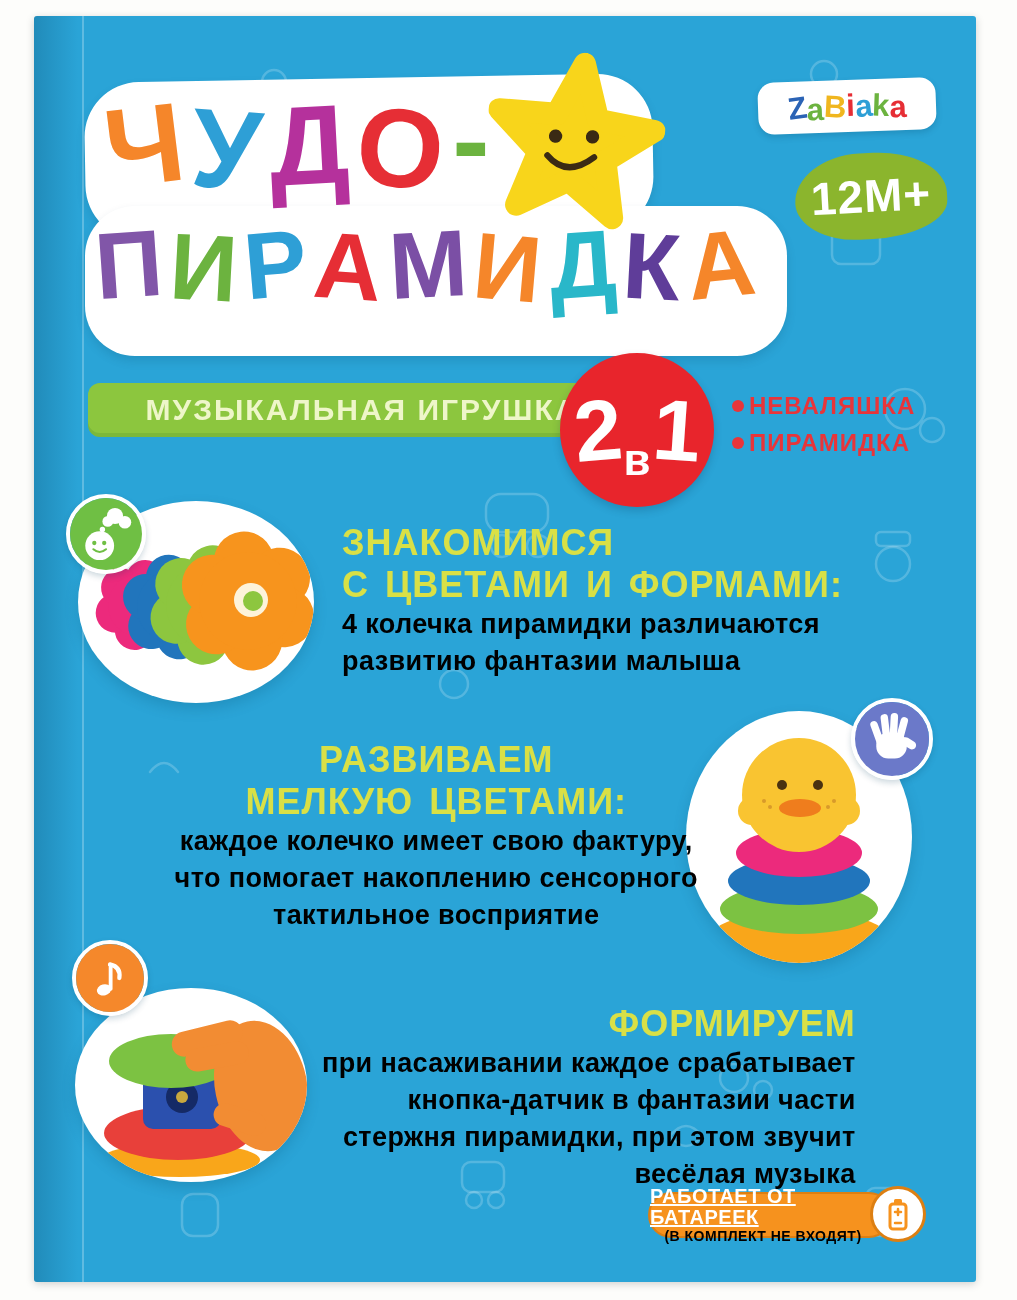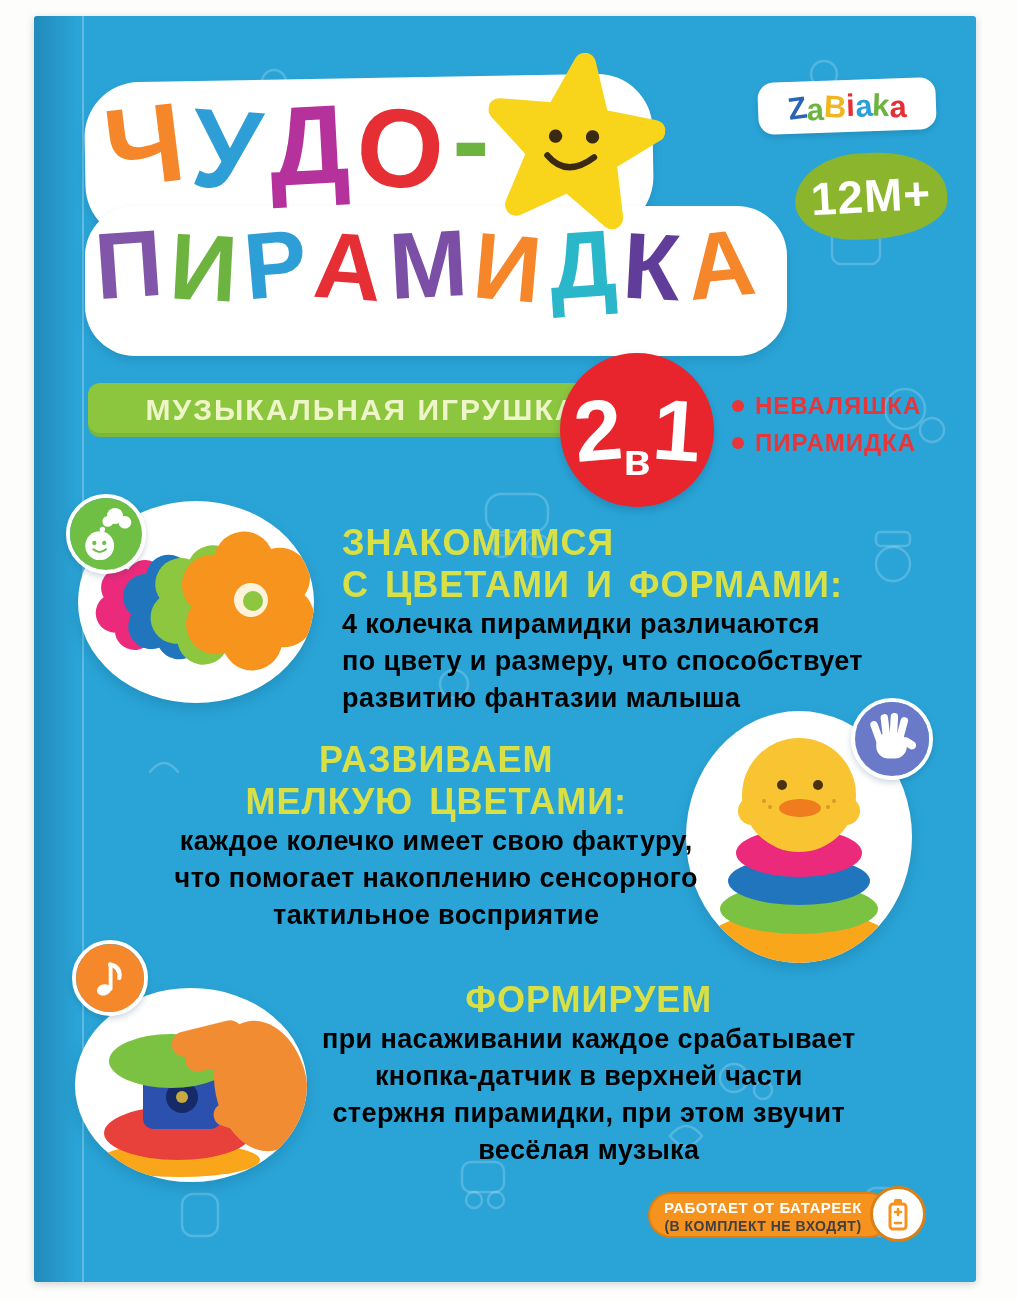--- a/index.html
+++ b/index.html
@@ -78,21 +78,21 @@
   .two1{
     position:absolute;left:526px;top:337px;width:154px;height:154px;border-radius:50%;
     background:#e8252c;display:flex;align-items:center;justify-content:center;
     box-shadow:0 4px 8px rgba(0,40,70,.2);
   }
   .two1 .big{color:#fff;font-weight:bold;font-size:86px;line-height:1;}
   .two1 .big:first-child{transform:rotate(-5deg);}
   .two1 .big:last-child{transform:rotate(4deg);}
   .two1 .small{color:#fff;font-weight:bold;font-size:44px;align-self:flex-end;margin:0 2px 22px;}
   .modes{position:absolute;left:698px;top:376px;display:flex;flex-direction:column;gap:9px;}
-  .mode{display:flex;align-items:center;gap:11px;}
+  .mode{display:flex;align-items:center;gap:5px;}
   .mode .dot{width:12px;height:12px;border-radius:50%;background:#e8353a;}
   .mode .lbl{color:#e8353a;font-weight:bold;font-size:24px;letter-spacing:1px;}
 
   
   .oval{position:absolute;background:#fff;border-radius:50%;overflow:hidden;
         box-shadow:0 6px 14px rgba(0,70,100,.2);}
   .oval svg{position:absolute;left:0;top:0;}
   .oval1{left:44px;top:485px;width:236px;height:202px;}
   .oval2{left:652px;top:695px;width:226px;height:252px;}
   .oval3{left:41px;top:972px;width:232px;height:194px;}
@@ -101,31 +101,31 @@
   .icon1{left:32px;top:478px;width:72px;height:72px;}
   .icon2{left:817px;top:682px;width:74px;height:74px;}
   .icon3{left:38px;top:924px;width:68px;height:68px;}
   .circ-icon svg{display:block;width:100%;height:100%;}
 
   
   .feat .h{color:#d9e046;font-weight:bold;font-size:36px;line-height:42px;letter-spacing:1px;word-spacing:5px;}
   .feat .b{color:#000000;font-weight:bold;font-size:27px;line-height:37px;letter-spacing:.4px;}
   .feat1{position:absolute;left:308px;top:506px;text-align:left;}
   .feat2{position:absolute;right:278px;top:723px;text-align:center;}
-  .feat3{position:absolute;left:288px;top:963px;text-align:center;}
+  .feat3{position:absolute;left:288px;top:987px;text-align:right;}
 
   
   .battery{position:absolute;left:614px;top:1174px;width:280px;height:58px;}
   .pill{
     position:absolute;left:0;top:2px;width:244px;height:46px;background:#f6921e;
     border:2px solid #dd7f12;border-radius:24px;display:flex;flex-direction:column;
     align-items:center;justify-content:center;padding-right:14px;box-sizing:border-box;
   }
-  .pill .b1{color:#fff;font-weight:bold;font-size:15px;line-height:21px;letter-spacing:.5px;}
-  .pill .b2{color:#404040;font-weight:bold;font-size:14px;line-height:16px;letter-spacing:.5px;}
+  .pill .b1{color:#fff;font-weight:bold;font-size:20px;line-height:21px;letter-spacing:.5px;text-decoration:underline;}
+  .pill .b2{color:#000000;font-weight:bold;font-size:14px;line-height:16px;letter-spacing:.5px;}
   .batt-circ{
     position:absolute;left:222px;top:-4px;width:56px;height:56px;border-radius:50%;
     background:#fff;border:3px solid #dd7f12;box-sizing:border-box;
     display:flex;align-items:center;justify-content:center;
   }
 </style>
 </head>
 <body>
 
 <div class="box">
@@ -254,21 +254,20 @@
       <use href="#flower" fill="#8dc63f" transform="translate(130,104) scale(1.0) rotate(8)"></use>
       <use href="#flower" fill="#f7941d" transform="translate(170,100) scale(1.16) rotate(-6)"></use>
       <circle cx="173" cy="99" r="17" fill="#fdf3da"></circle>
       <circle cx="175" cy="100" r="10" fill="#8dc63f"></circle>
     </svg>
   </div>
   <div class="feat feat1">
     <div class="h">ЗНАКОМИМСЯ</div>
     <div class="h">С ЦВЕТАМИ И ФОРМАМИ:</div>
     <div class="b">4 колечка пирамидки различаются</div>
-    <div class="b">по цвету и размеру, что способствует</div>
     <div class="b">развитию фантазии малыша</div>
   </div>
 
   <div class="circ-icon icon2">
     <svg viewBox="0 0 80 80">
       <circle cx="40" cy="40" r="40" fill="#6b79c9"></circle>
       <rect x="20" y="20" width="8" height="28" rx="4" fill="#fff" transform="rotate(-20 24 34)"></rect>
       <rect x="29" y="13" width="8" height="30" rx="4" fill="#fff" transform="rotate(-7 33 28)"></rect>
       <rect x="38" y="12" width="8" height="30" rx="4" fill="#fff" transform="rotate(3 42 27)"></rect>
       <rect x="47" y="16" width="8" height="27" rx="4" fill="#fff" transform="rotate(15 51 29)"></rect>
@@ -320,21 +319,21 @@
       <ellipse cx="96" cy="73" rx="62" ry="27" fill="#7cc242"></ellipse>
       <ellipse cx="186" cy="98" rx="46" ry="66" fill="#f28c33" transform="rotate(-12 186 98)"></ellipse>
       <rect x="96" y="38" width="72" height="25" rx="12.5" fill="#f28c33" transform="rotate(-14 132 50)"></rect>
       <rect x="110" y="57" width="64" height="23" rx="11.5" fill="#f28c33" transform="rotate(-10 142 68)"></rect>
       <rect x="138" y="120" width="54" height="23" rx="11.5" fill="#f28c33" transform="rotate(18 165 131)"></rect>
     </svg>
   </div>
   <div class="feat feat3">
     <div class="h">ФОРМИРУЕМ</div>
     <div class="b">при насаживании каждое срабатывает</div>
-    <div class="b">кнопка-датчик в верхней части</div>
+    <div class="b">кнопка-датчик в фантазии части</div>
     <div class="b">стержня пирамидки, при этом звучит</div>
     <div class="b">весёлая музыка</div>
   </div>
 
   <div class="battery">
     <div class="pill">
       <span class="b1">РАБОТАЕТ ОТ БАТАРЕЕК</span>
       <span class="b2">(В КОМПЛЕКТ НЕ ВХОДЯТ)</span>
     </div>
     <div class="batt-circ">

